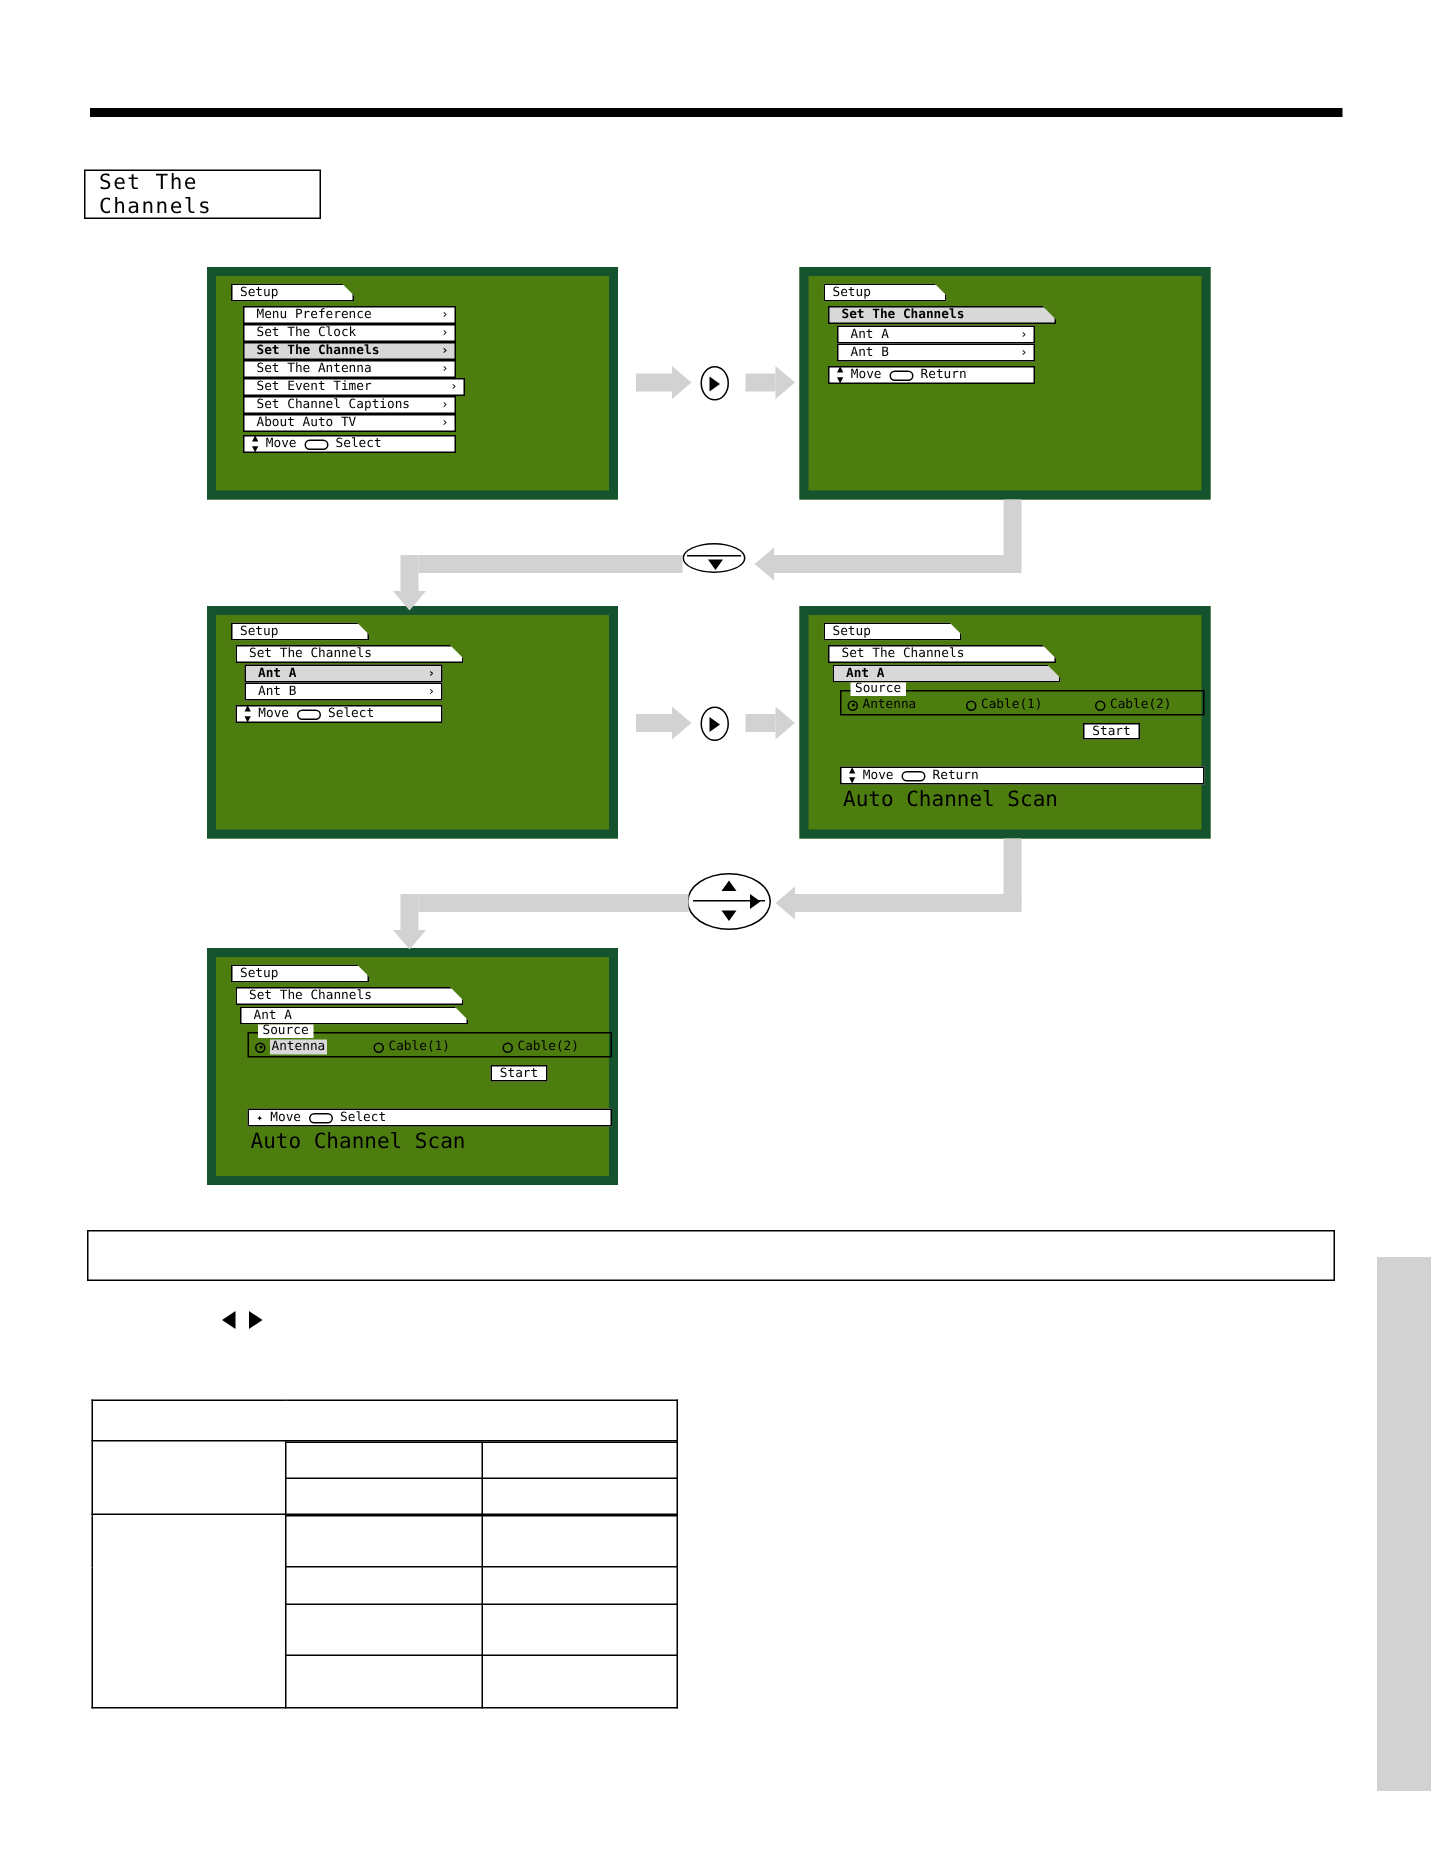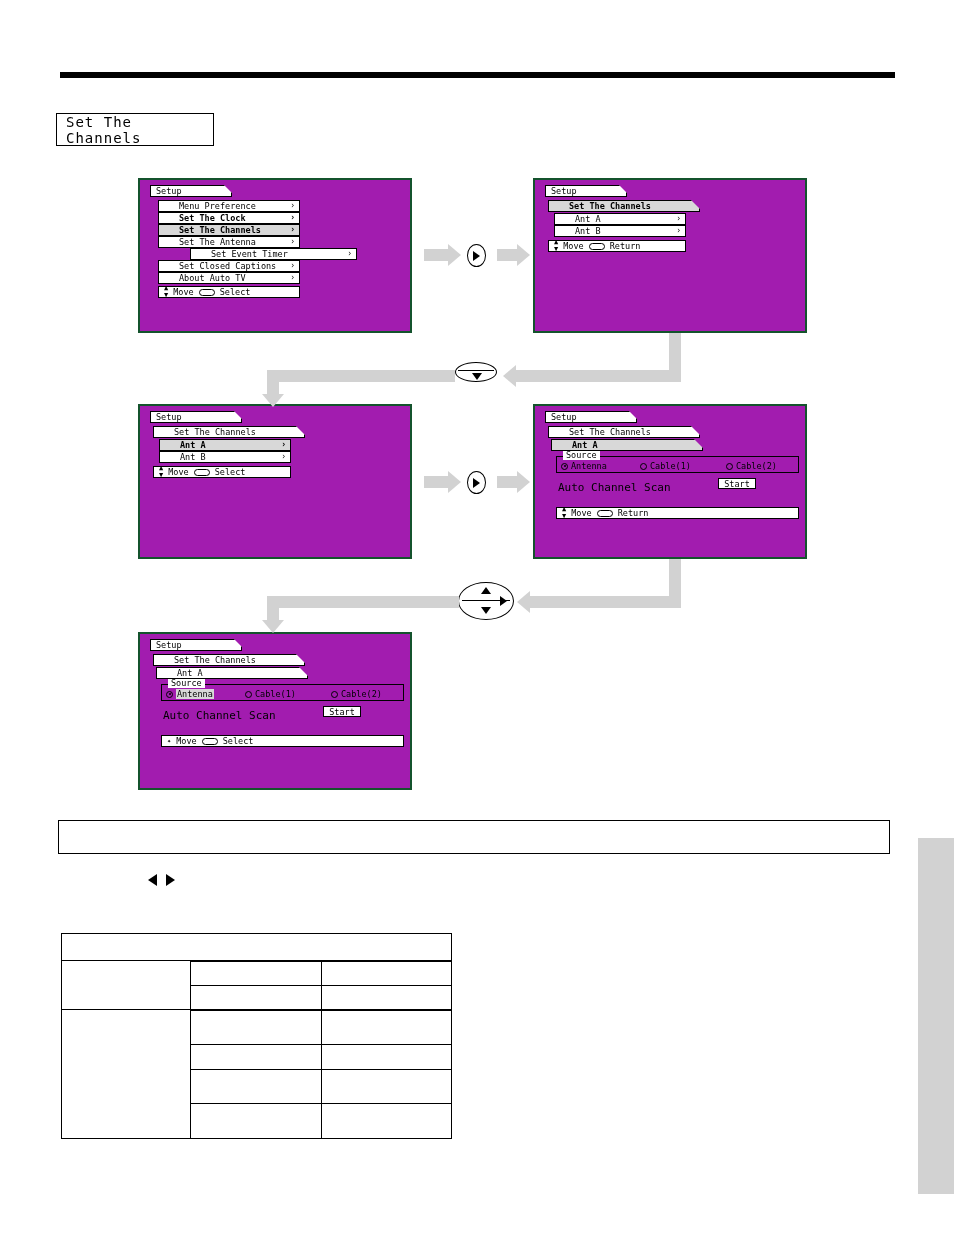--- a/index.html
+++ b/index.html
@@ -45,22 +45,22 @@
   .title-box .title-text {
     font-family: "DejaVu Sans Mono", monospace;
     font-size: 14px;
     letter-spacing: 1px;
     color: #000;
   }
 
   
   .osd {
     position: absolute;
-    border: 2px solid #14532d;
-    background: #a21caf;
+    border: 6px solid #14532d;
+    background: #4d7c0f;
     box-sizing: border-box;
   }
   .osd-inner {
     position: relative;
     width: 100%;
     height: 100%;
   }
 
   .tag {
     position: absolute;
@@ -81,21 +81,21 @@
   }
   .row {
     position: absolute;
     border: 1px solid #000;
     box-sizing: border-box;
     background: #fff;
     font-size: 8.5px;
     line-height: 1;
     display: flex;
     align-items: center;
-    padding-left: 20px;
+    padding-left: 8px;
     color: #000;
     font-family: "DejaVu Sans Mono", monospace;
   }
   .row .arrow {
     position: absolute;
     right: 4px;
     top: 50%;
     transform: translateY(-50%);
     font-size: 8px;
     line-height: 1;
@@ -179,23 +179,24 @@
     height: 2px;
     background: #000;
     border-radius: 50%;
   }
   .radio .lbl.hl {
     background: #d8d8d8;
     padding: 0 1px;
   }
   .field-label {
     position: absolute;
-    font-size: 11px;
-    color: #000;
-    font-family: "DejaVu Sans Mono", monospace;
+    font-size: 14px;
+    color: #000;
+    font-family: "DejaVu Sans Mono", monospace;
+    margin-top: 40px;
   }
   .btn {
     position: absolute;
     border: 1px solid #000;
     box-sizing: border-box;
     background: #fff;
     font-size: 8.5px;
     display: flex;
     align-items: center;
     justify-content: center;
@@ -333,38 +334,38 @@
 
   <div class="osd" style="left:138px; top:178px; width:274px; height:155px;">
     <div class="osd-inner">
       <div class="tag folder" style="left:10px; top:5px; width:82px; height:12px;">
         <span>Setup</span>
       </div>
       <div class="row" style="left:18px; top:20px; width:142px; height:12px;">
         <span>Menu Preference</span>
         <span class="arrow">›</span>
       </div>
-      <div class="row" style="left:18px; top:32px; width:142px; height:12px;font-weight:bold;">
+      <div class="row" style="left:18px; top:32px; width:142px; height:12px;">
         <span>Set The Clock</span>
         <span class="arrow">›</span>
       </div>
       <div class="row highlight" style="left:18px; top:44px; width:142px; height:12px;">
         <span>Set The Channels</span>
         <span class="arrow">›</span>
       </div>
       <div class="row" style="left:18px; top:56px; width:142px; height:12px;">
         <span>Set The Antenna</span>
         <span class="arrow">›</span>
       </div>
-      <div class="row" style="left:18px; top:68px; width:167px; height:12px;margin-left:32px;">
+      <div class="row" style="left:18px; top:68px; width:148px; height:12px;">
         <span>Set Event Timer</span>
         <span class="arrow">›</span>
       </div>
       <div class="row" style="left:18px; top:80px; width:142px; height:12px;">
-        <span>Set Closed Captions</span>
+        <span>Set Channel Captions</span>
         <span class="arrow">›</span>
       </div>
       <div class="row" style="left:18px; top:92px; width:142px; height:12px;">
         <span>About Auto TV</span>
         <span class="arrow">›</span>
       </div>
       <div class="guide" style="left:18px; top:106px; width:142px; height:12px;">
         <span class="ud">▲<br>▼</span>
         <span>Move</span>
         <span class="pill"></span>

